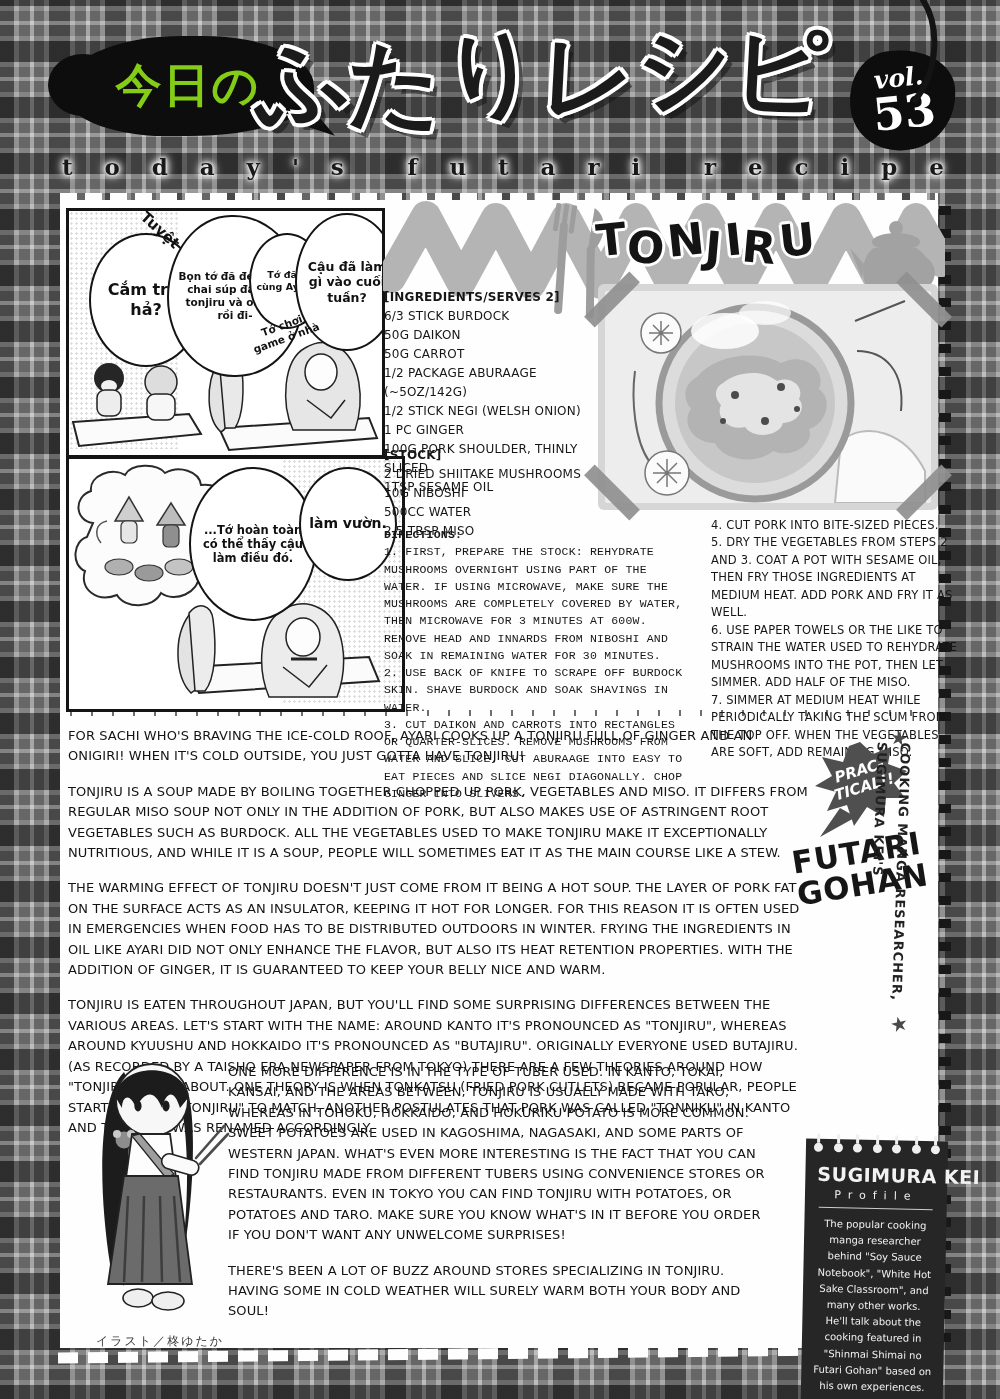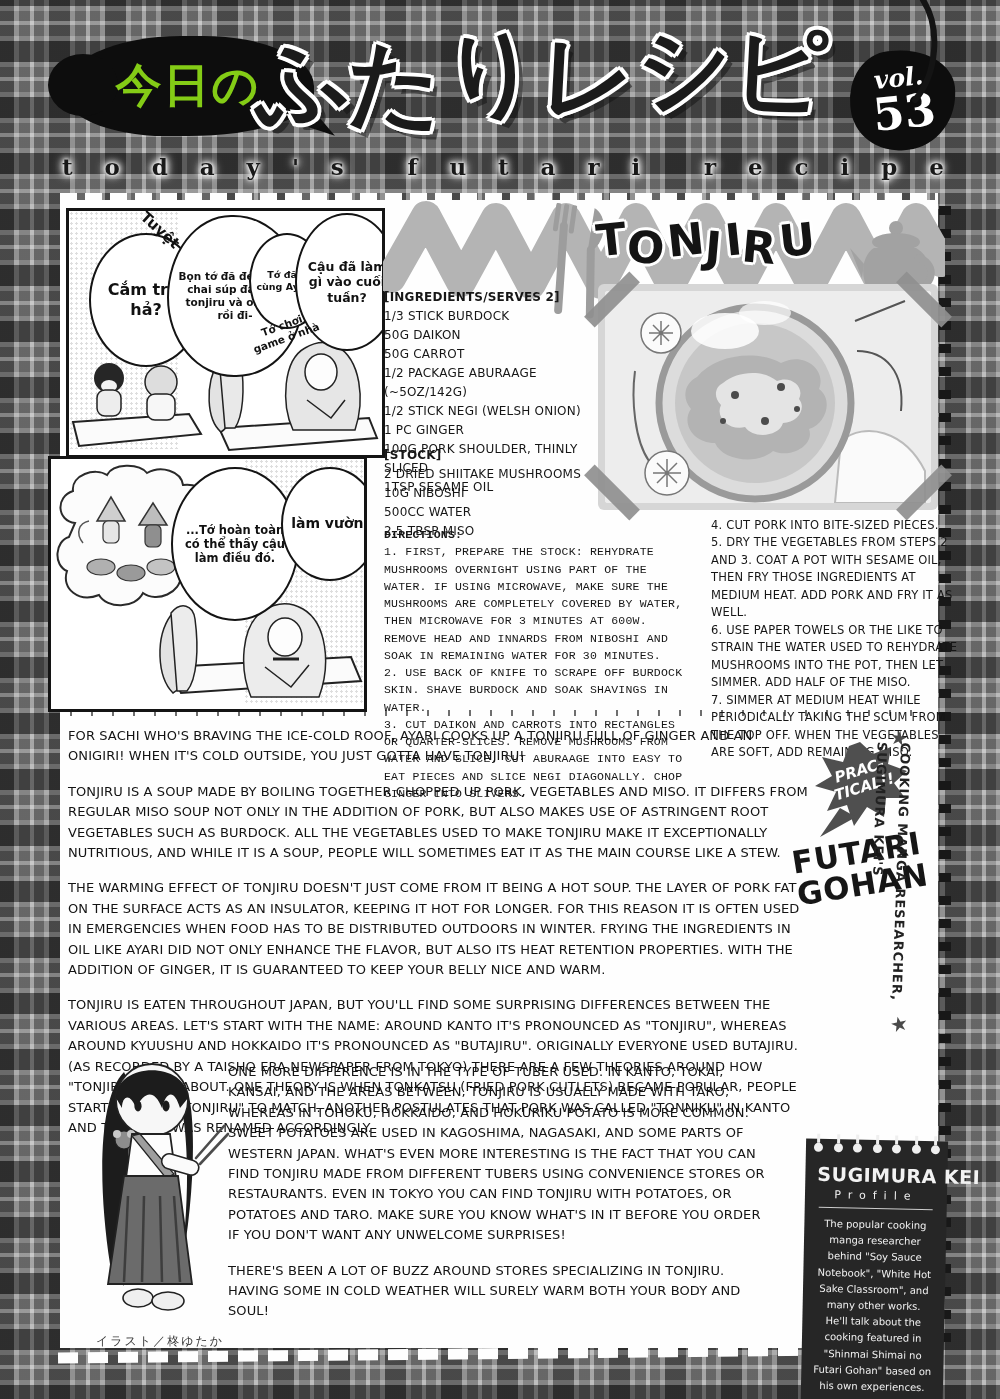--- a/index.html
+++ b/index.html
@@ -38,21 +38,21 @@
     background:repeating-linear-gradient(90deg,#fefefe 0 17px,transparent 17px 25px);}
   .tabs-bottom{left:58px;top:1348px;width:882px;height:11px;transform:rotate(-.6deg);
     background:repeating-linear-gradient(90deg,#fefefe 0 20px,transparent 20px 30px);}
   .sprockets{left:939px;top:206px;width:12px;height:1140px;
     background:repeating-linear-gradient(180deg,#181818 0 9px,transparent 9px 23px);}
   .tickrow{left:70px;top:710px;width:856px;height:6px;
     background:repeating-linear-gradient(90deg,#4a4a4a 0 2px,transparent 2px 21px);opacity:.8;}
   
   .panel{background:#fff;border:3px solid #141414;overflow:hidden;}
   .panel1{left:66px;top:208px;width:313px;height:244px;}
-  .panel2{left:48px;top:456px;width:313px;height:250px;}
+  .panel2{left:66px;top:456px;width:313px;height:250px;padding-left:20px;}
   .ht{position:absolute;background-image:radial-gradient(#bdbdbd 1px,transparent 1.3px);background-size:5px 5px;opacity:.5;}
   .bub{position:absolute;background:#fff;border:2px solid #141414;border-radius:50%;display:flex;align-items:center;justify-content:center;
     text-align:center;padding:8px;color:#111;line-height:1.22;font-weight:600;}
   .freetext{position:absolute;color:#111;font-weight:700;text-align:center;line-height:1.2;}
   .scene{position:absolute;left:0;bottom:0;}
   
   .zigzag{left:383px;top:200px;width:562px;height:104px;}
   .dish-title{left:596px;top:212px;width:270px;font-size:44px;font-weight:900;letter-spacing:2px;color:#141414;white-space:nowrap;
     text-shadow:-3px 0 0 #fff,3px 0 0 #fff,0 -3px 0 #fff,0 3px 0 #fff,-2px -2px 0 #fff,2px 2px 0 #fff,-2px 2px 0 #fff,2px -2px 0 #fff;}
   .reclist{position:absolute;font-size:12px;line-height:1.58;color:#161616;letter-spacing:.2px;font-weight:500;}
@@ -198,21 +198,21 @@
     <circle cx="46" cy="22" r="7" fill="#a2a2a2"></circle>
     <ellipse cx="46" cy="36" rx="24" ry="9" fill="#a2a2a2"></ellipse>
     <path d="M24,42 C8,52 10,84 28,92 C42,100 58,100 70,90 C86,80 84,52 66,42 Z" fill="#a2a2a2"></path>
     <polygon points="14,58 0,42 12,72" fill="#a2a2a2"></polygon>
     <path d="M68,52 C86,56 86,78 66,84" fill="none" stroke="#a2a2a2" stroke-width="7" stroke-linecap="round"></path>
   </svg>
 
   <div class="reclist ingredients">
     <div class="hd">[INGREDIENTS/SERVES 2]</div>
     <div>
-        <div>1/3 STICK BURDOCK</div>
+        <div>6/3 STICK BURDOCK</div>
         <div>50G DAIKON</div>
         <div>50G CARROT</div>
         <div>1/2 PACKAGE ABURAAGE (~5OZ/142G)</div>
         <div>1/2 STICK NEGI (WELSH ONION)</div>
         <div>1 PC GINGER</div>
         <div>100G PORK SHOULDER, THINLY SLICED</div>
         <div>1TSP SESAME OIL</div>
       </div>
   </div>
   <div class="reclist stock">

